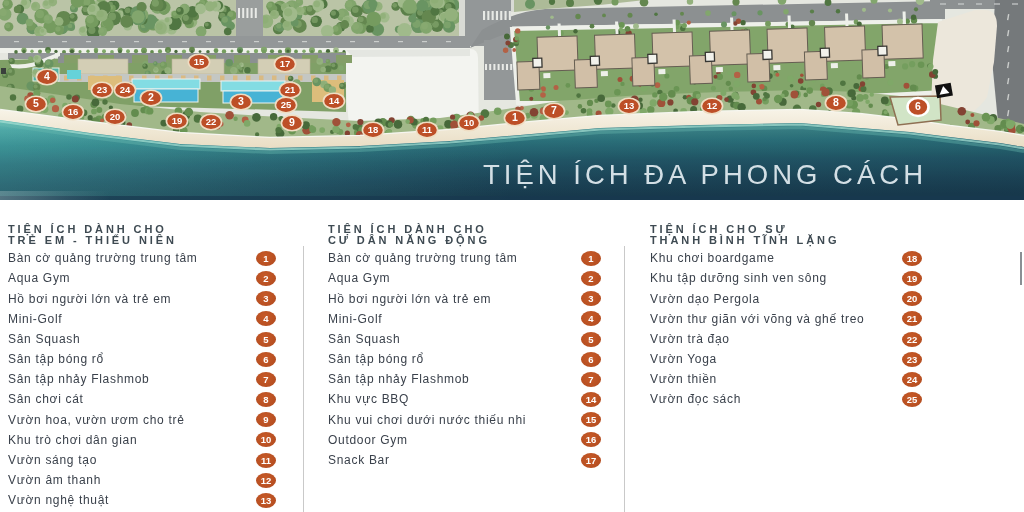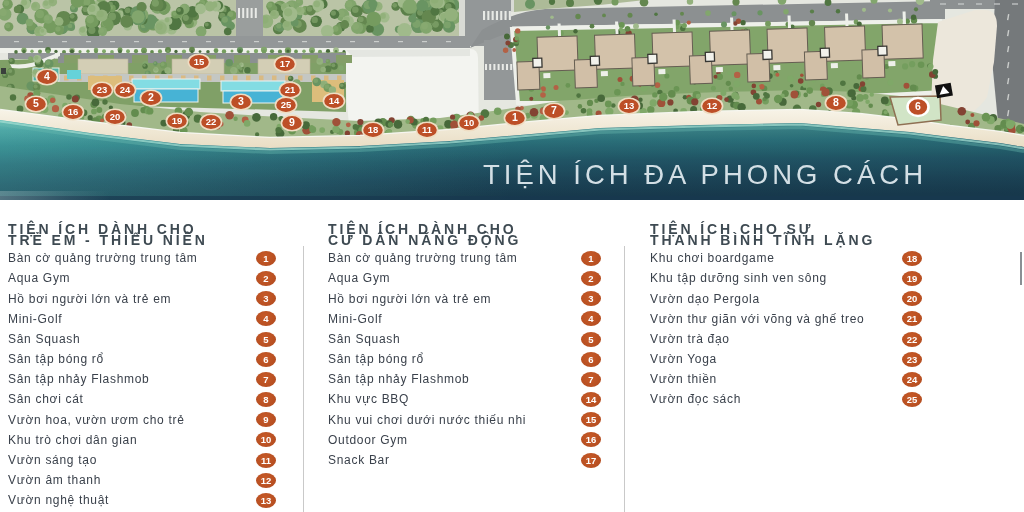--- a/index.html
+++ b/index.html
@@ -1,16 +1,16 @@
 <!DOCTYPE html>
 <html><head><meta charset="utf-8"><style>
 *{margin:0;padding:0;box-sizing:border-box}
 body{width:1024px;height:512px;background:#fff;font-family:"Liberation Sans",sans-serif;overflow:hidden}
 #page{position:relative;width:1024px;height:512px}
-.hd{position:absolute;font-size:14px;font-weight:bold;color:#3e4a52;letter-spacing:2.9px;line-height:10.6px;white-space:nowrap}
+.hd{position:absolute;font-size:11px;font-weight:bold;color:#3e4a52;letter-spacing:2.9px;line-height:10.6px;white-space:nowrap}
 .it{position:absolute;font-size:12px;color:#3a414b;letter-spacing:0.7px;white-space:nowrap}
 .nc{position:absolute;width:20px;height:15px;border-radius:50%;background:radial-gradient(circle at 45% 38%,#c75a28,#b04a1e);color:#fff;font-size:9.5px;font-weight:bold;text-align:center;line-height:15px}
 .vl{position:absolute;top:246px;height:266px;width:1px;background:#c9c9c9}
 </style></head>
 <body>
 <div id="page">
 <svg width="1024" height="200" viewBox="0 0 1024 200" font-family="Liberation Sans, sans-serif">
 <defs>
 <linearGradient id="wg" x1="0" y1="0" x2="0.1" y2="1">
  <stop offset="0" stop-color="#6cc3bb"></stop>

